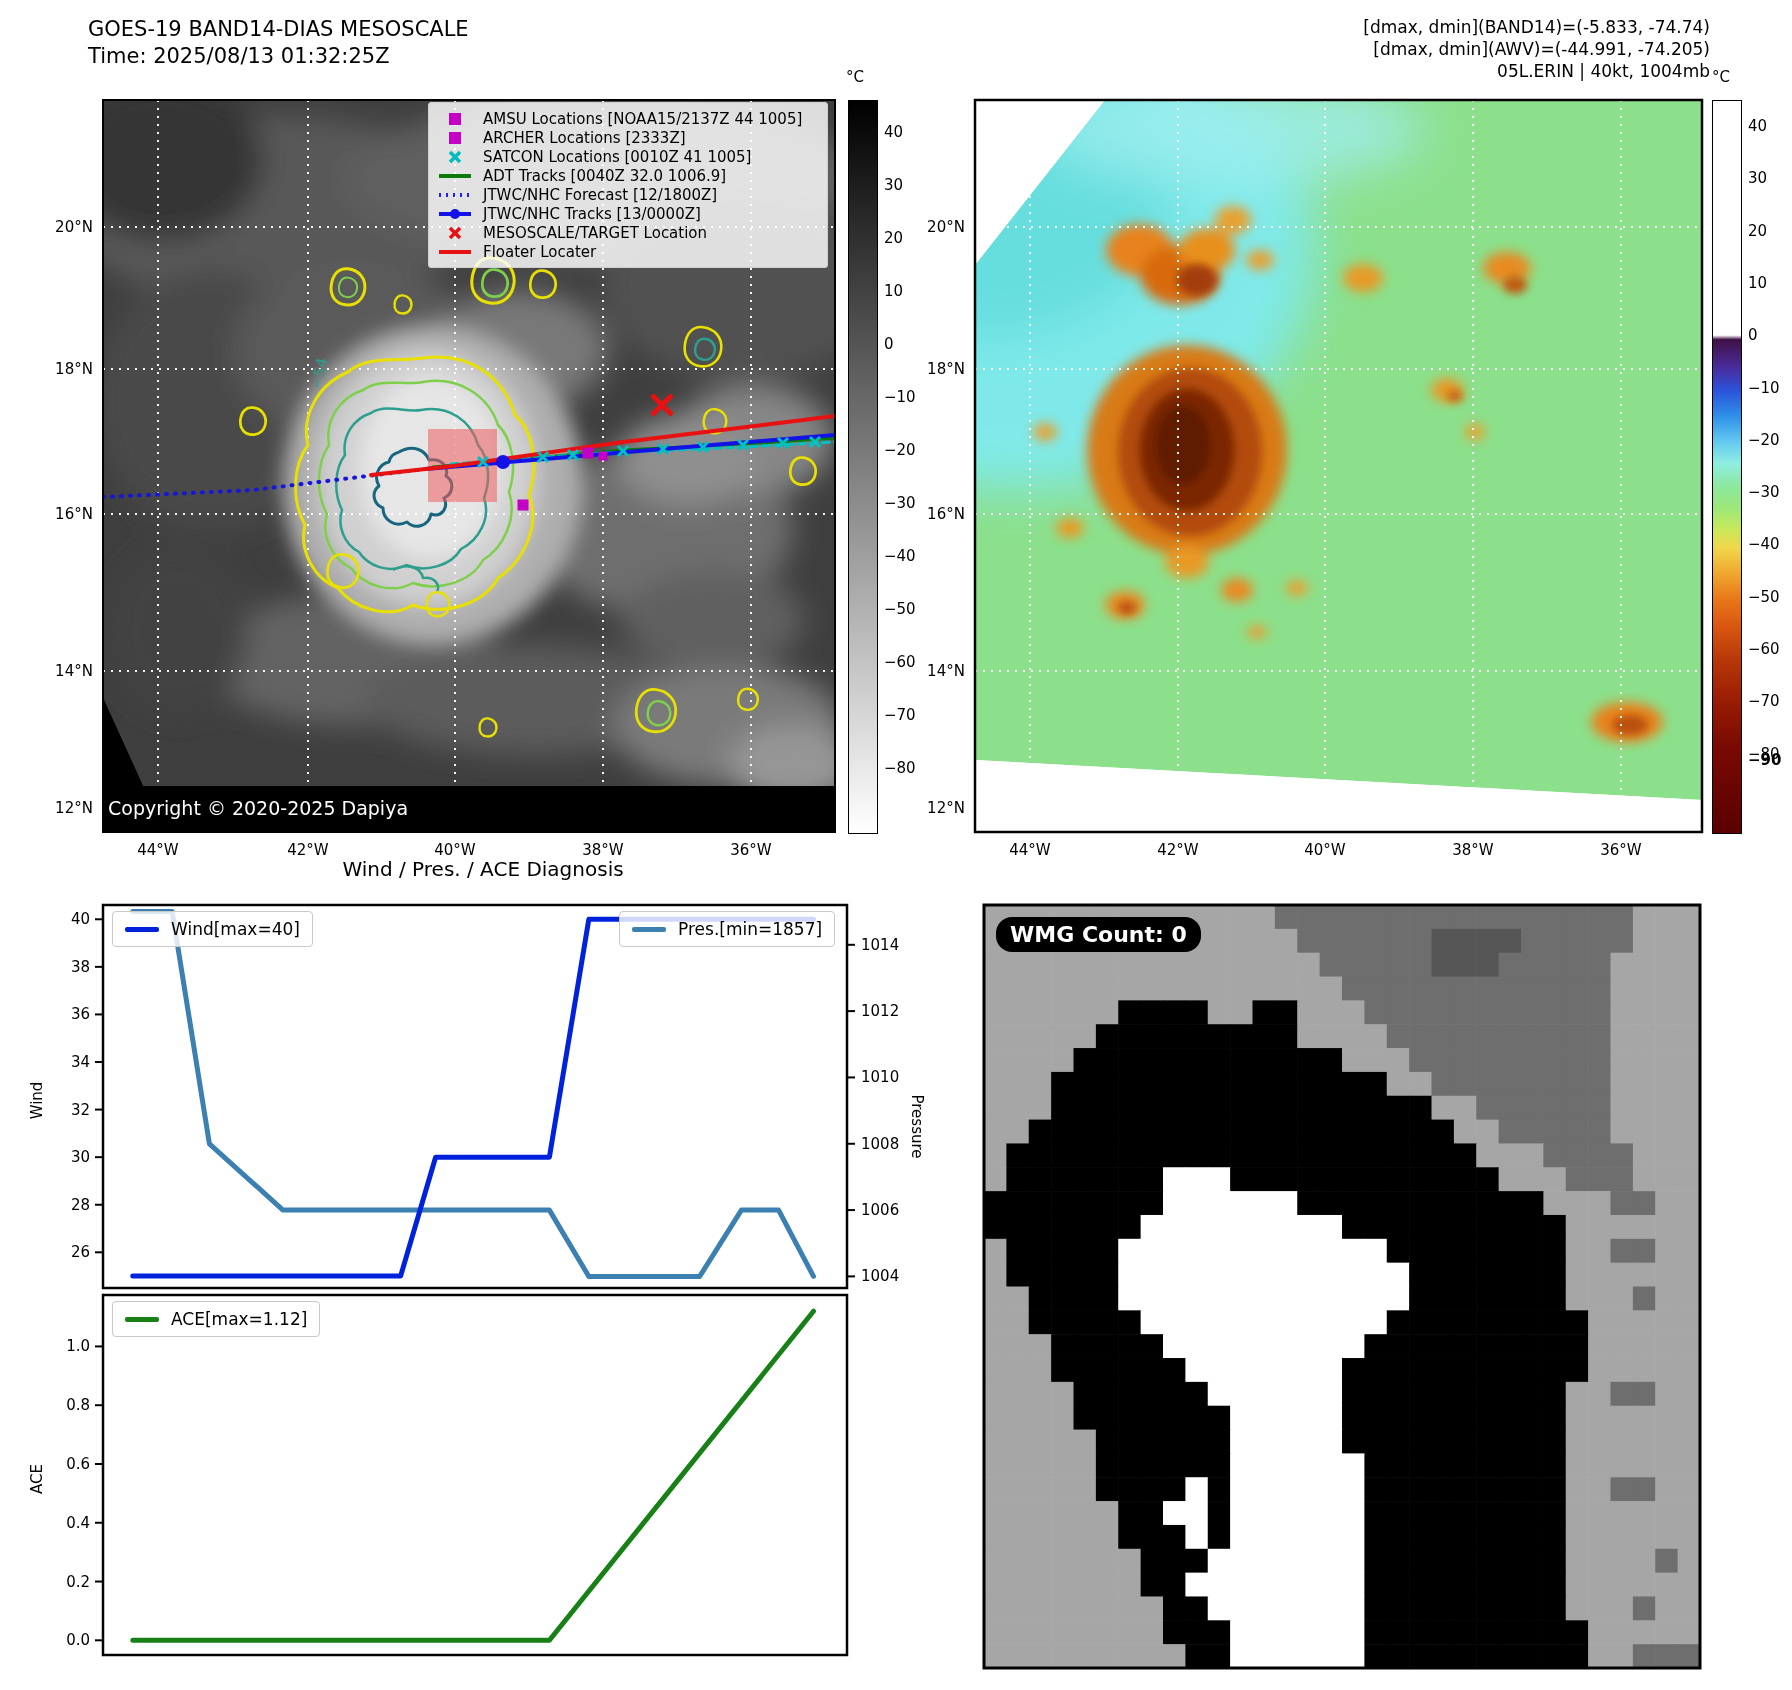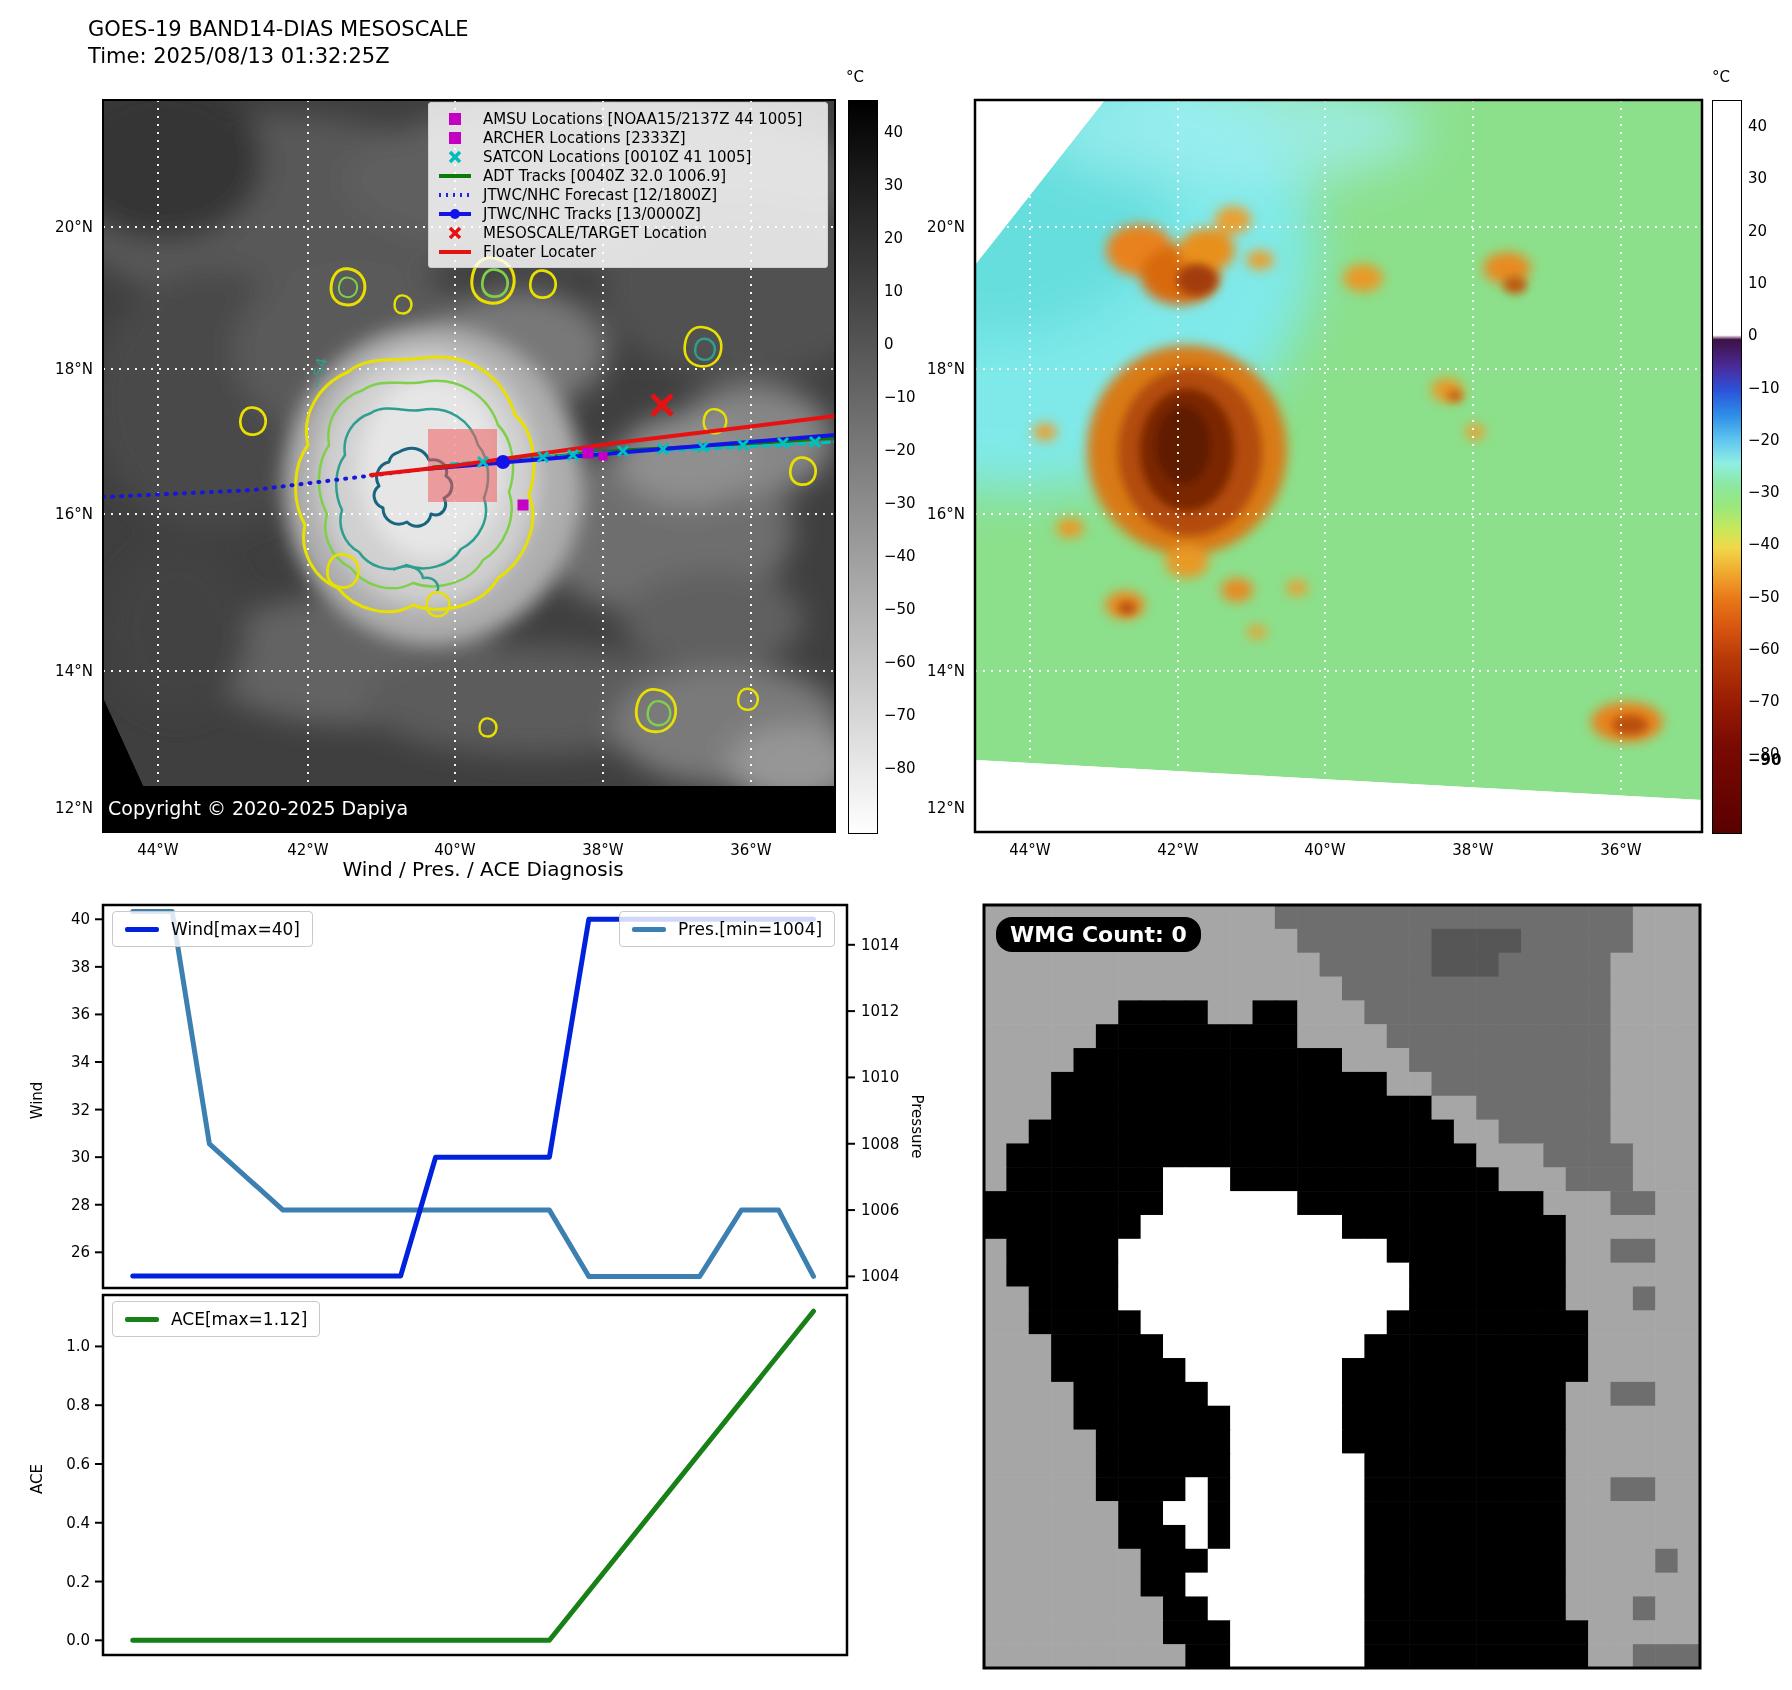--- a/index.html
+++ b/index.html
@@ -1292,20 +1292,25 @@
         <polyline points="132.8,911.6 172.2,911.6 209.4,1143.8 283.0,1210.1 549.4,1210.1 588.8,1276.4 699.7,1276.4 741.4,1210.1 778.6,1210.1 813.5,1276.4" fill="none" stroke="#3c7fb1" stroke-width="5" stroke-linejoin="round" stroke-linecap="round"></polyline>
         <polyline points="132.8,1276.1 400.6,1276.1 435.6,1157.2 549.4,1157.2 588.8,919.3 813.5,919.3" fill="none" stroke="#0022dd" stroke-width="5" stroke-linejoin="round" stroke-linecap="round"></polyline>
         <polyline points="132.8,1640.3 549.4,1640.3 813.5,1311.2" fill="none" stroke="#178017" stroke-width="5" stroke-linejoin="round" stroke-linecap="round"></polyline>
       </g>
 </svg>
 
 <div class="abs hdr-left">
   <div>GOES-19 BAND14-DIAS MESOSCALE</div>
   <div>Time: 2025/08/13 01:32:25Z</div>
 </div>
+<div class="abs hdr-right">
+  <div>[dmax, dmin](BAND14)=(-5.833, -74.74)</div>
+  <div>[dmax, dmin](AWV)=(-44.991, -74.205)</div>
+  <div>05L.ERIN | 40kt, 1004mb</div>
+</div>
 
 <div class="abs legend-box" id="legend1">
       <div class="legend-row">
         <svg width="36" height="16">
           <rect x="12" y="2" width="12" height="12" fill="#c400c4"></rect>
         </svg>
         <span>AMSU Locations [NOAA15/2137Z 44 1005]</span>
       </div>
       <div class="legend-row">
         <svg width="36" height="16">
@@ -1359,21 +1364,21 @@
 <div class="abs cb-unit" style="left:1712px;top:68px">°C</div>
 <div class="abs colorbar" id="cbar2-grad" style="left:1712px;top:100px;width:28px;height:732px"></div>
 
 <div class="abs chart-title">Wind / Pres. / ACE Diagnosis</div>
 <div class="abs chart-legend" style="left:112px;top:911px">
   <span class="leg-bar" style="background:#0022dd"></span>
   <span>Wind[max=40]</span>
 </div>
 <div class="abs chart-legend" style="left:619px;top:911px">
   <span class="leg-bar" style="background:#3c7fb1"></span>
-  <span>Pres.[min=1004]</span>
+  <span>Pres.[min=1857]</span>
 </div>
 <div class="abs chart-legend" style="left:112px;top:1301px">
   <span class="leg-bar" style="background:#178017"></span>
   <span>ACE[max=1.12]</span>
 </div>
 
 <div class="abs wmg-badge">WMG Count: 0</div>
 <div class="abs lat-label" style="left: 50px; top: 217px;">20°N</div>
     <div class="abs lat-label" style="left: 50px; top: 359px;">18°N</div>
     <div class="abs lat-label" style="left: 50px; top: 504px;">16°N</div>

